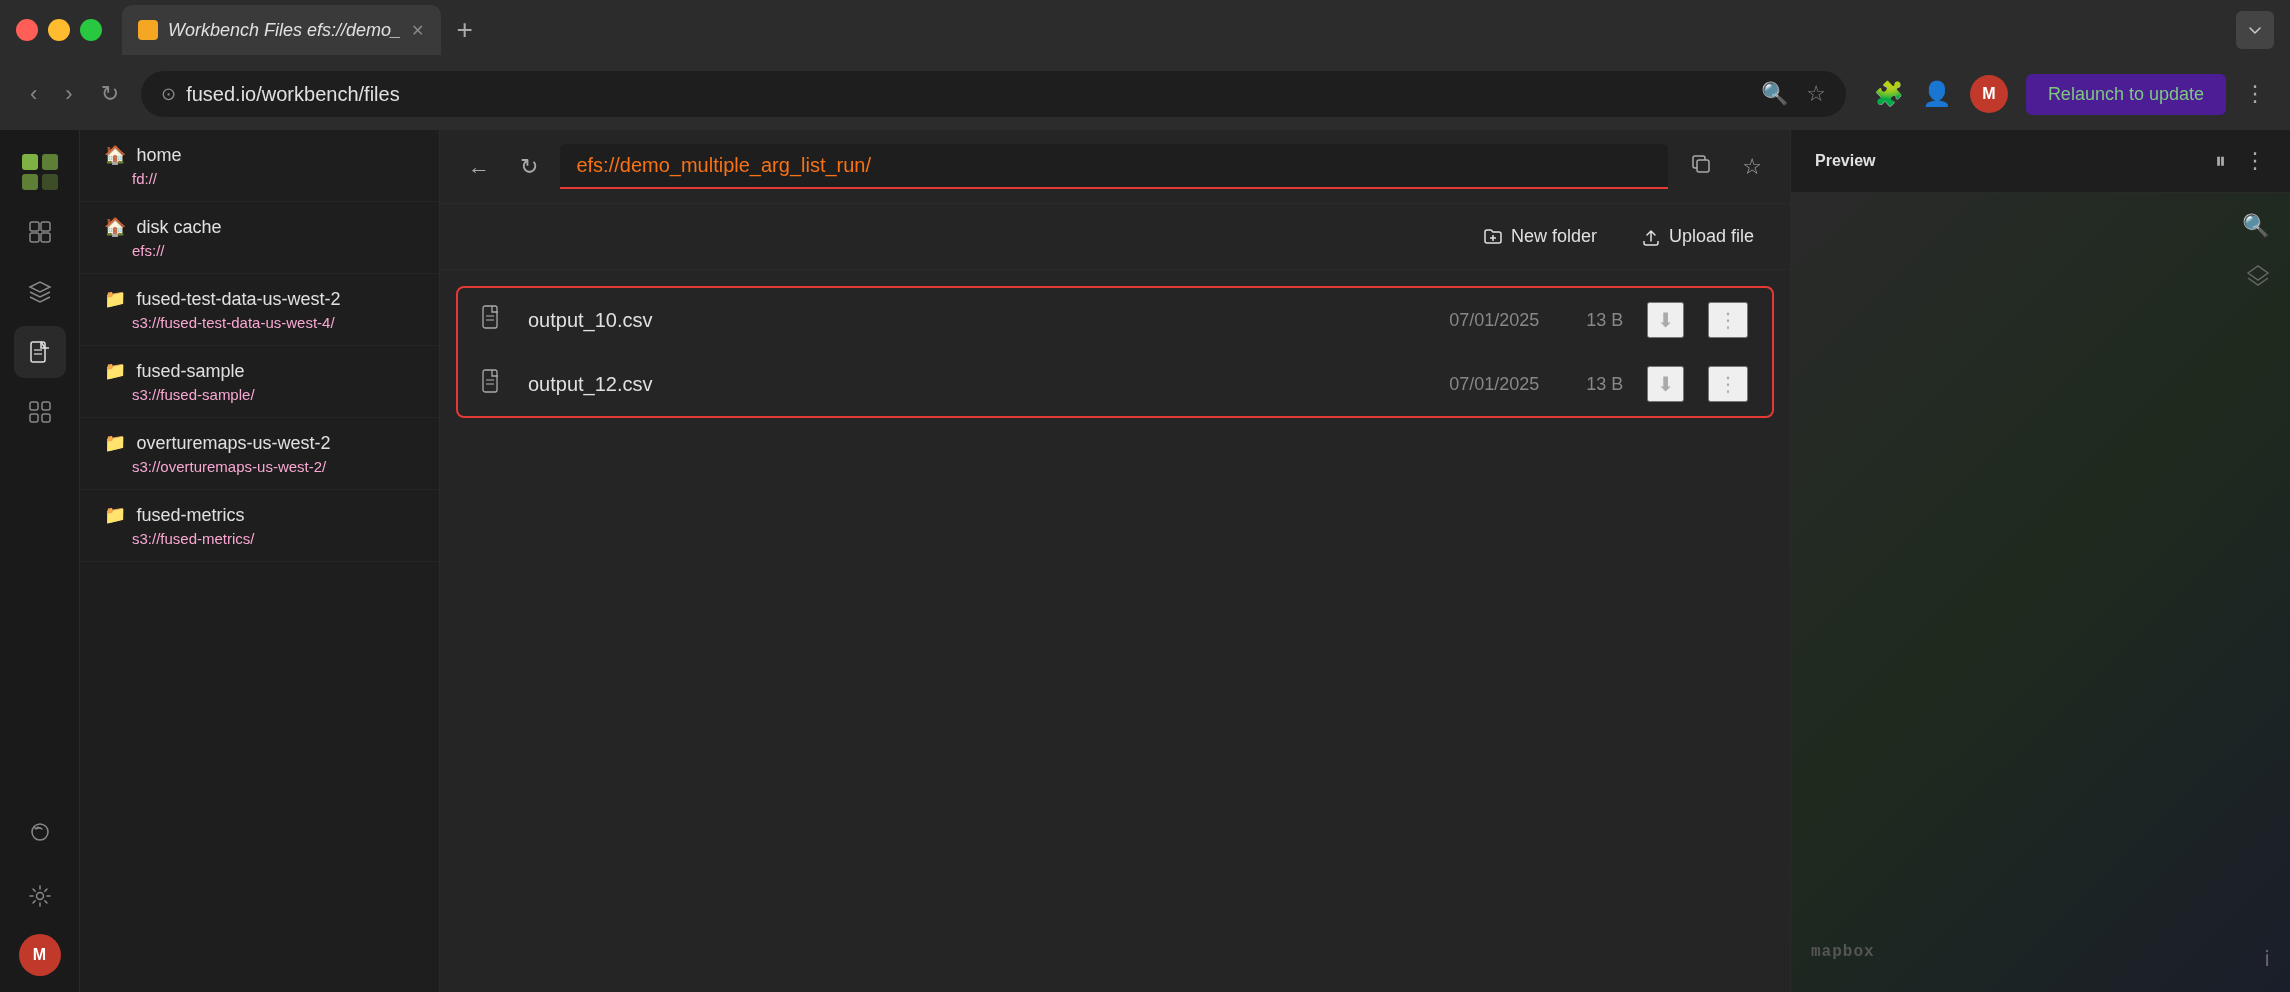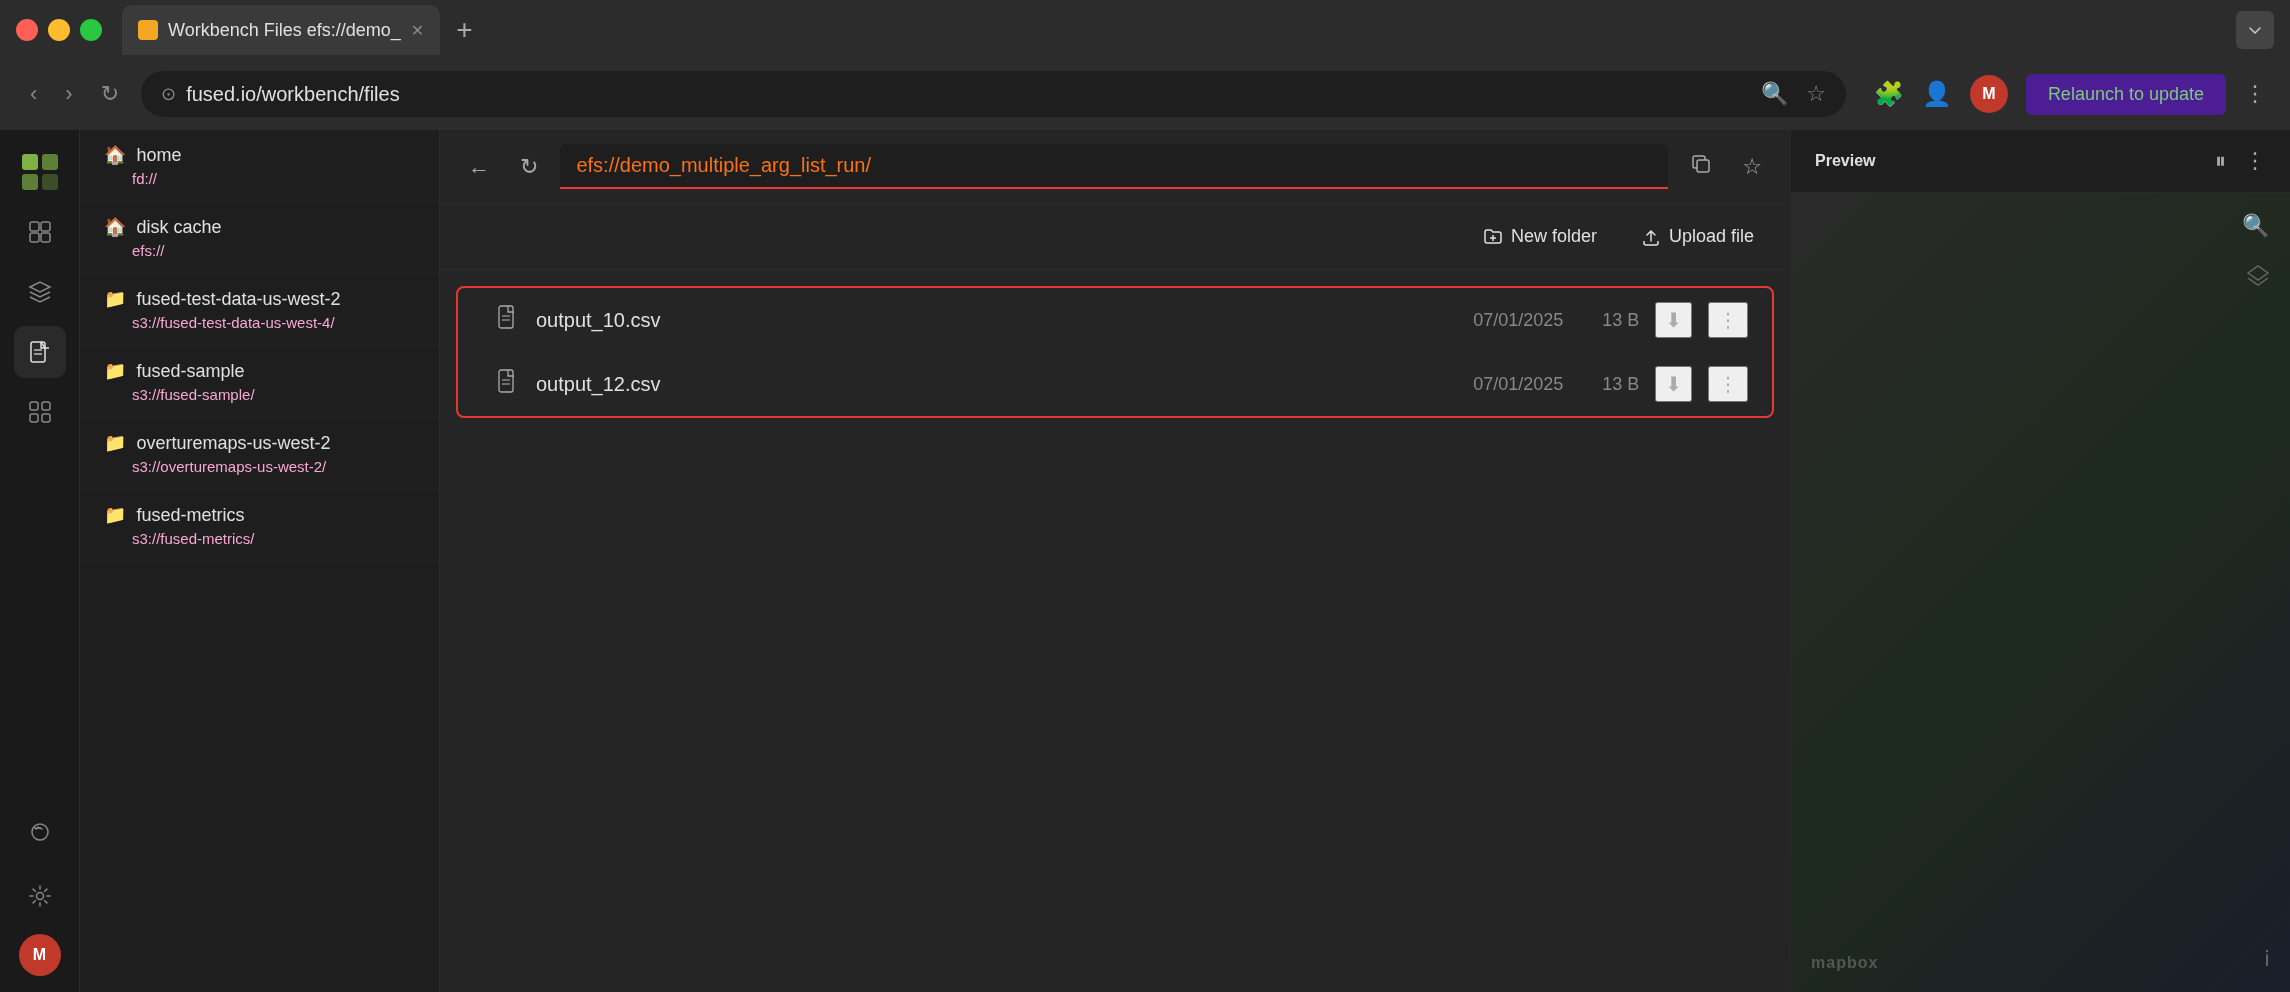--- a/index.html
+++ b/index.html
@@ -57,20 +57,21 @@
       justify-content: center;
       font-size: 12px;
     }
     .tab-title {
       color: #e0e0e0;
       font-size: 18px;
       flex: 1;
       white-space: nowrap;
       overflow: hidden;
       text-overflow: ellipsis;
+      font-style: italic;
     }
     .tab-close {
       color: #888;
       cursor: pointer;
       font-size: 16px;
     }
     .tab-new {
       color: #aaa;
       font-size: 28px;
       margin-left: 8px;
@@ -322,23 +323,22 @@
     }
     .file-list {
       flex: 1;
       overflow-y: auto;
       padding: 8px 0;
     }
     .file-row {
       display: flex;
       align-items: center;
       padding: 14px 24px;
-      gap: 16px;
-      cursor: pointer;
-      margin-left: 16px;
+      gap: 24px;
+      cursor: pointer;
     }
     .file-icon { color: #aaa; font-size: 22px; }
     .file-name {
       flex: 1;
       color: #e0e0e0;
       font-size: 20px;
     }
     .file-date { color: #888; font-size: 18px; min-width: 140px; text-align: right; }
     .file-size { color: #888; font-size: 18px; min-width: 60px; text-align: right; }
     .file-download { color: #aaa; font-size: 20px; cursor: pointer; padding: 4px 8px; }
@@ -395,24 +395,25 @@
       color: #666;
       font-size: 22px;
     }
     .preview-map-placeholder {
       width: 100%;
       height: 100%;
       background: linear-gradient(135deg, #2a2a2a 0%, #1e2a1e 50%, #1a1e2a 100%);
     }
     .mapbox-logo {
       position: absolute;
-      bottom: 20px;
+      bottom: 31px;
       left: 20px;
       color: #555;
       font-size: 14px;
+      font-family: Liberation Mono, monospace;
     }
     .info-icon {
       position: absolute;
       bottom: 20px;
       right: 20px;
       color: #555;
       font-size: 22px;
     }
 
     

